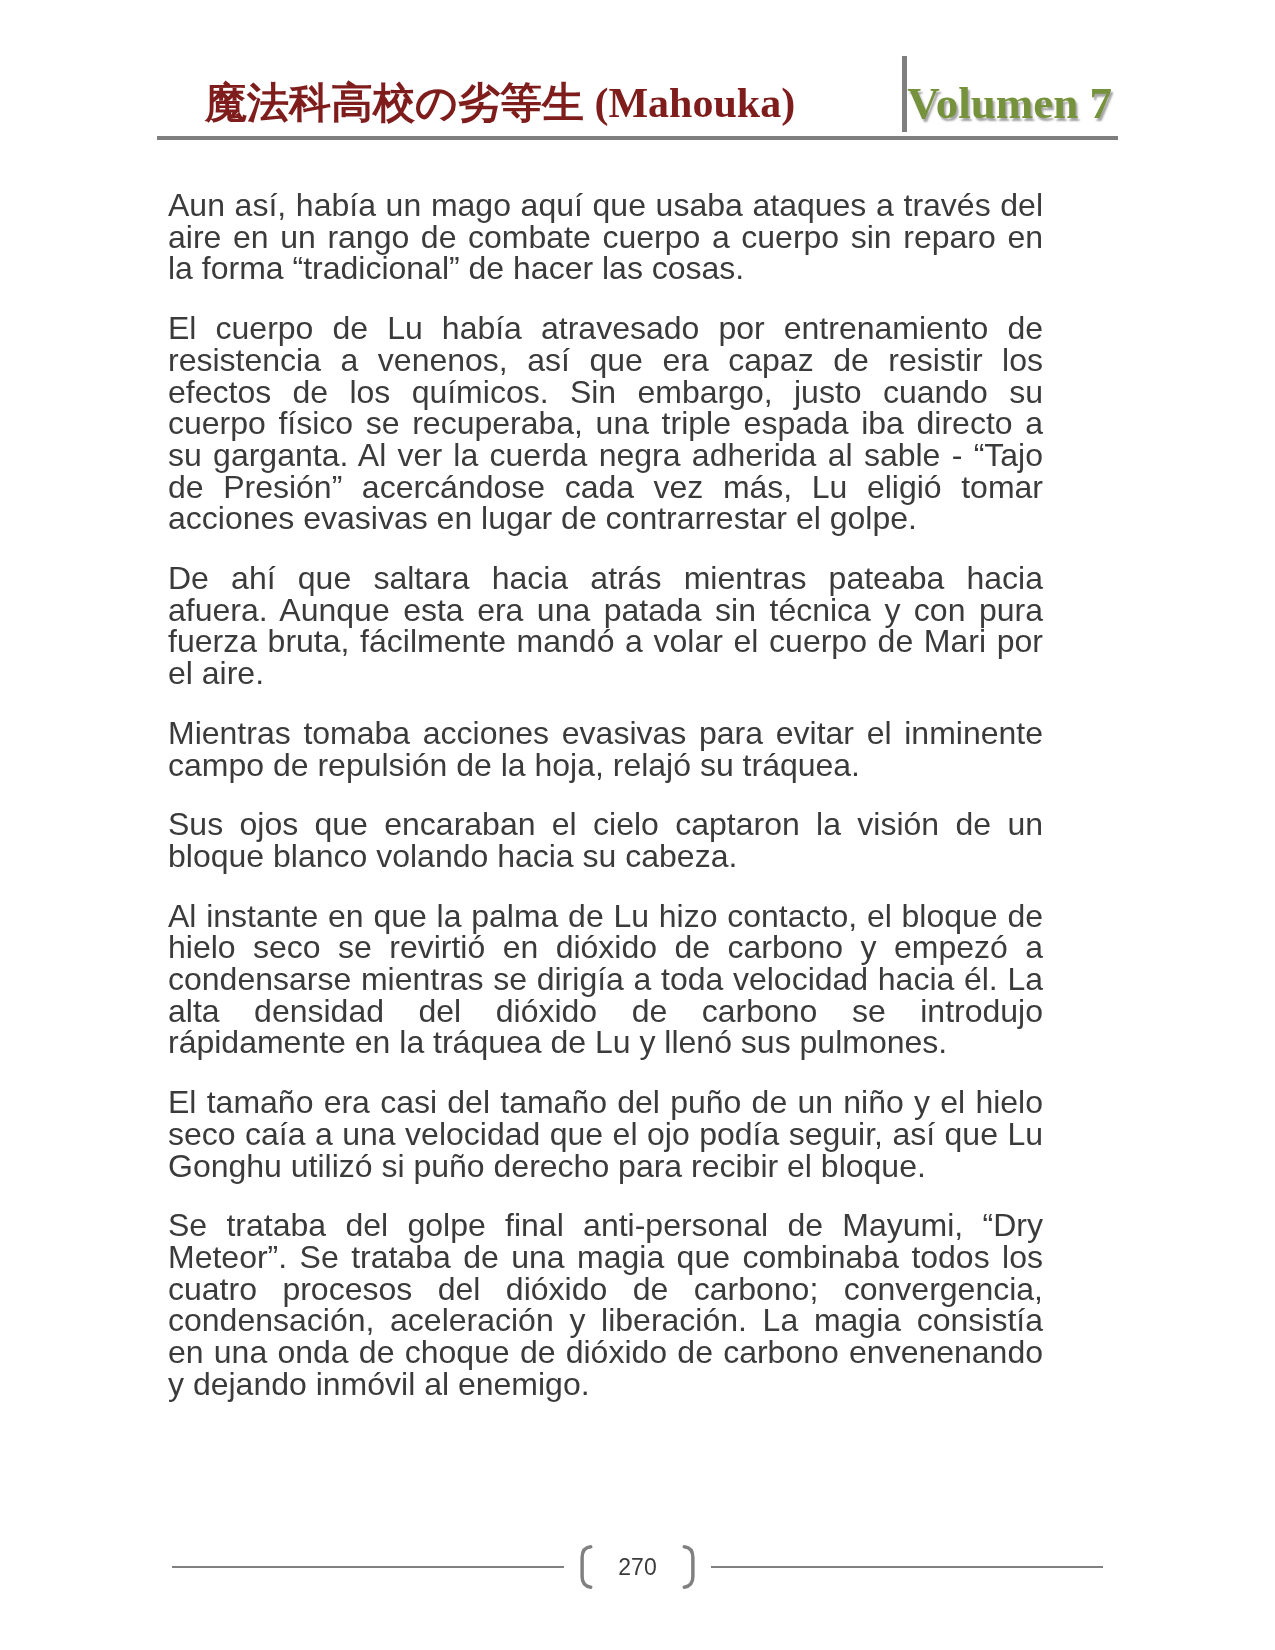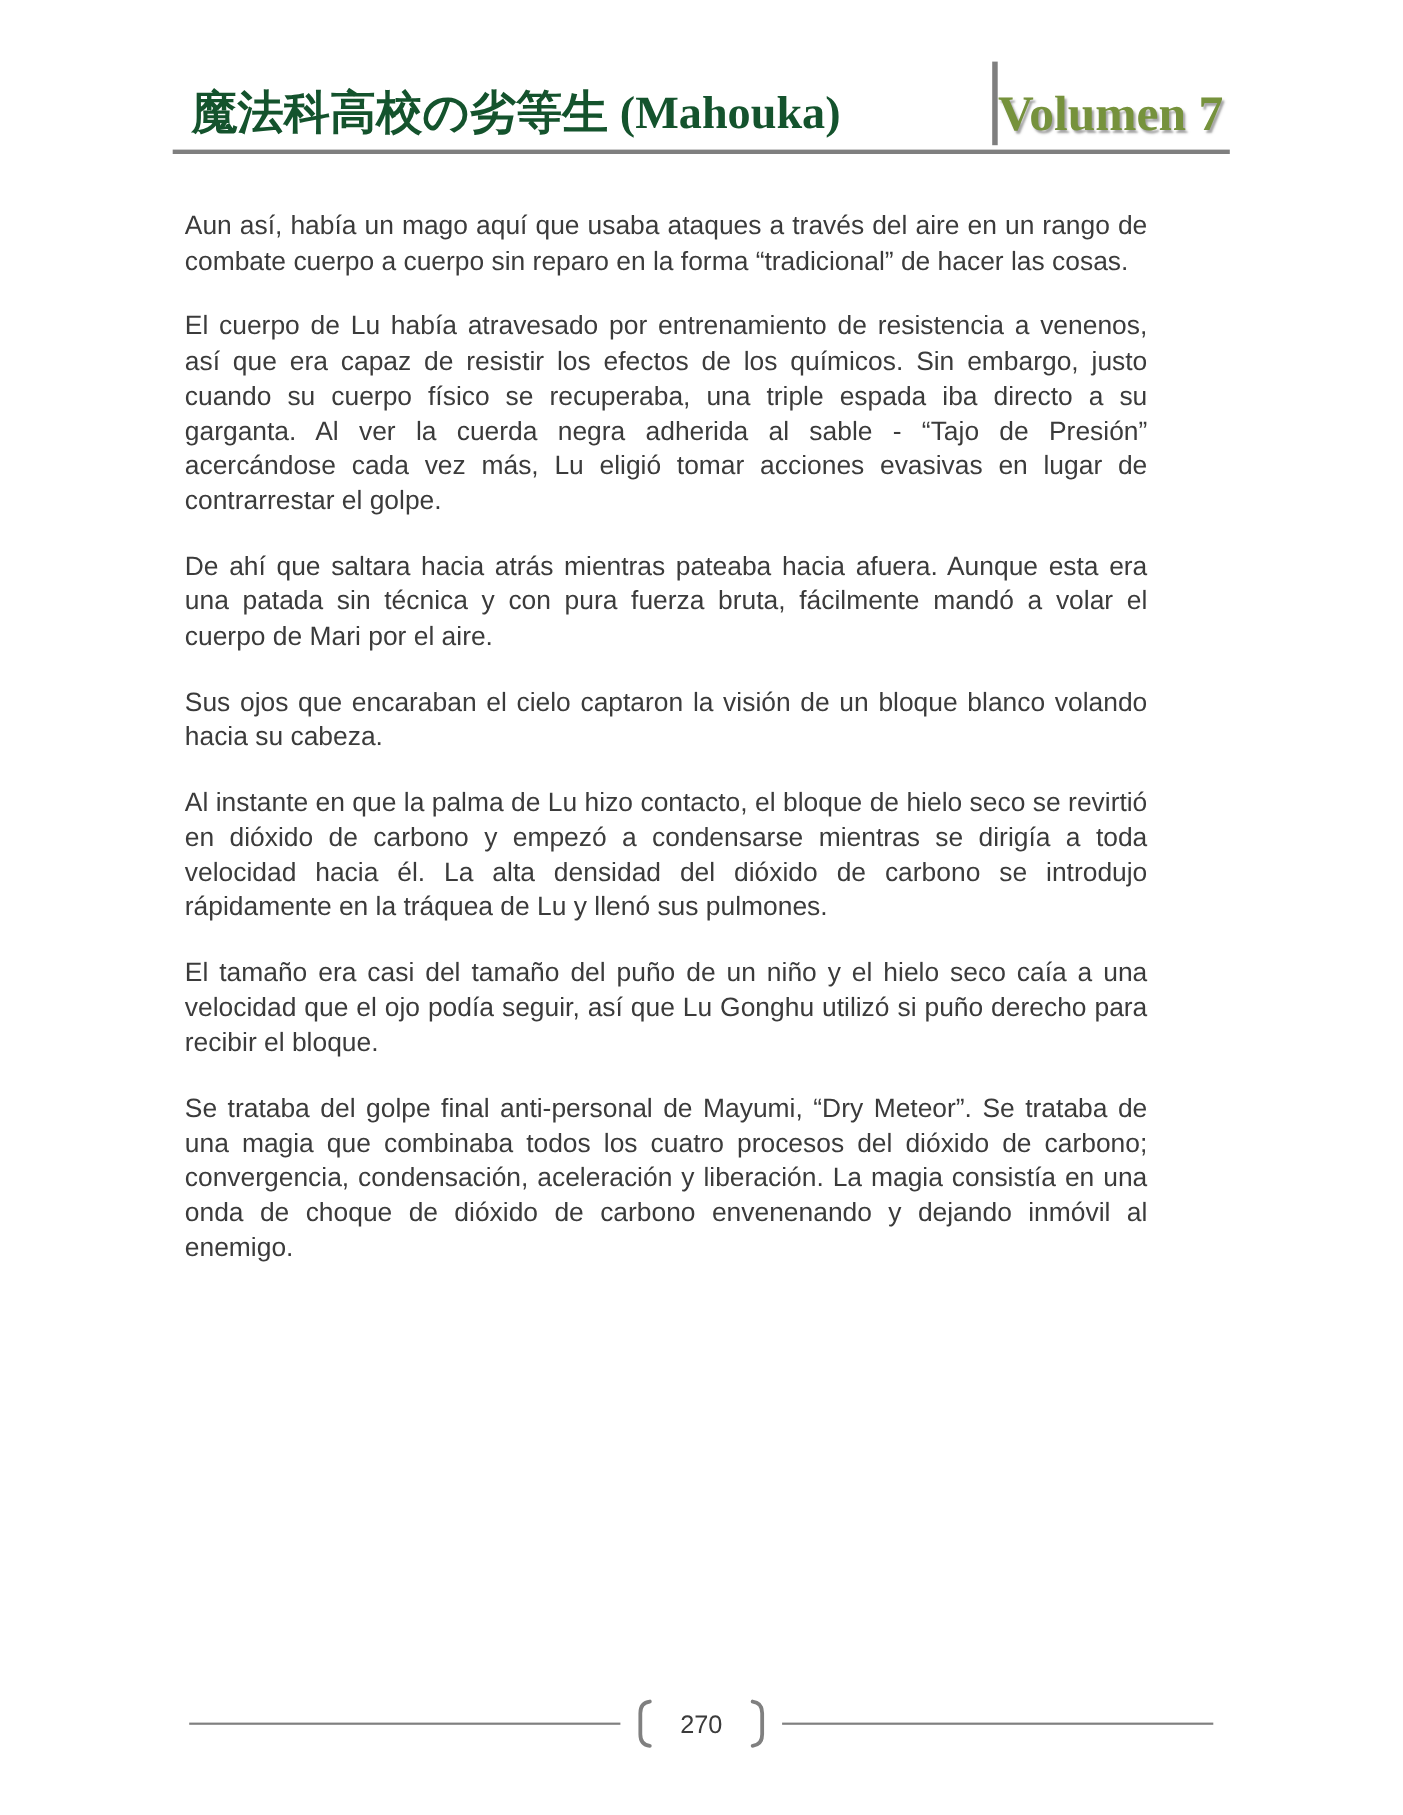--- a/index.html
+++ b/index.html
@@ -29,22 +29,22 @@
   }
   .header-row {
     display: flex;
     align-items: flex-end;
   }
   .title-jp {
     font-family: "Liberation Serif", serif;
     font-weight: 700;
     font-size: 42px;
     line-height: 1.35;
-    color: #14532d;
-    margin-left: 17px;
+    color: #7f1d1d;
+    margin-left: 48px;
     white-space: nowrap;
   }
   .v-divider {
     width: 5px;
     height: 76px;
     background: #7f7f7f;
     margin-left: auto;
     align-self: flex-end;
   }
   .volume-label {
@@ -57,21 +57,21 @@
     text-shadow: 2px 3px 2px rgba(90, 90, 90, 0.55);
   }
 
   
   .content {
     position: absolute;
     left: 168px;
     top: 190px;
     width: 875px;
     color: #3b3b3b;
-    font-size: 24px;
+    font-size: 32px;
     line-height: 31.7px;
     text-align: justify;
   }
   .content p {
     margin: 0 0 28px 0;
   }
 
   
   .footer {
     position: absolute;
@@ -112,20 +112,21 @@
       <span class="title-jp">魔法科高校の劣等生 (Mahouka)</span>
       <span class="v-divider"></span>
       <span class="volume-label" style="color: rgb(118, 146, 60);">Volumen 7</span>
     </div>
   </div>
 
   <div class="content">
     <p>Aun así, había un mago aquí que usaba ataques a través del aire en un rango de combate cuerpo a cuerpo sin reparo en la forma “tradicional” de hacer las cosas.</p>
     <p>El cuerpo de Lu había atravesado por entrenamiento de resistencia a venenos, así que era capaz de resistir los efectos de los químicos. Sin embargo, justo cuando su cuerpo físico se recuperaba, una triple espada iba directo a su garganta. Al ver la cuerda negra adherida al sable - “Tajo de Presión” acercándose cada vez más, Lu eligió tomar acciones evasivas en lugar de contrarrestar el golpe.</p>
     <p>De ahí que saltara hacia atrás mientras pateaba hacia afuera. Aunque esta era una patada sin técnica y con pura fuerza bruta, fácilmente mandó a volar el cuerpo de Mari por el aire.</p>
+    <p>Mientras tomaba acciones evasivas para evitar el inminente campo de repulsión de la hoja, relajó su tráquea.</p>
     <p>Sus ojos que encaraban el cielo captaron la visión de un bloque blanco volando hacia su cabeza.</p>
     <p>Al instante en que la palma de Lu hizo contacto, el bloque de hielo seco se revirtió en dióxido de carbono y empezó a condensarse mientras se dirigía a toda velocidad hacia él. La alta densidad del dióxido de carbono se introdujo rápidamente en la tráquea de Lu y llenó sus pulmones.</p>
     <p>El tamaño era casi del tamaño del puño de un niño y el hielo seco caía a una velocidad que el ojo podía seguir, así que Lu Gonghu utilizó si puño derecho para recibir el bloque.</p>
     <p>Se trataba del golpe final anti-personal de Mayumi, “Dry Meteor”. Se trataba de una magia que combinaba todos los cuatro procesos del dióxido de carbono; convergencia, condensación, aceleración y liberación. La magia consistía en una onda de choque de dióxido de carbono envenenando y dejando inmóvil al enemigo.</p>
   </div>
 
   <div class="footer">
     <span class="footer-rule"></span>
     <svg class="bracket" viewBox="0 0 18 50">
       <path d="M15 4 Q6 5 6 15 L6 35 Q6 45 15 46" fill="none" stroke="#808080" stroke-width="3.6" stroke-linecap="round"></path>

